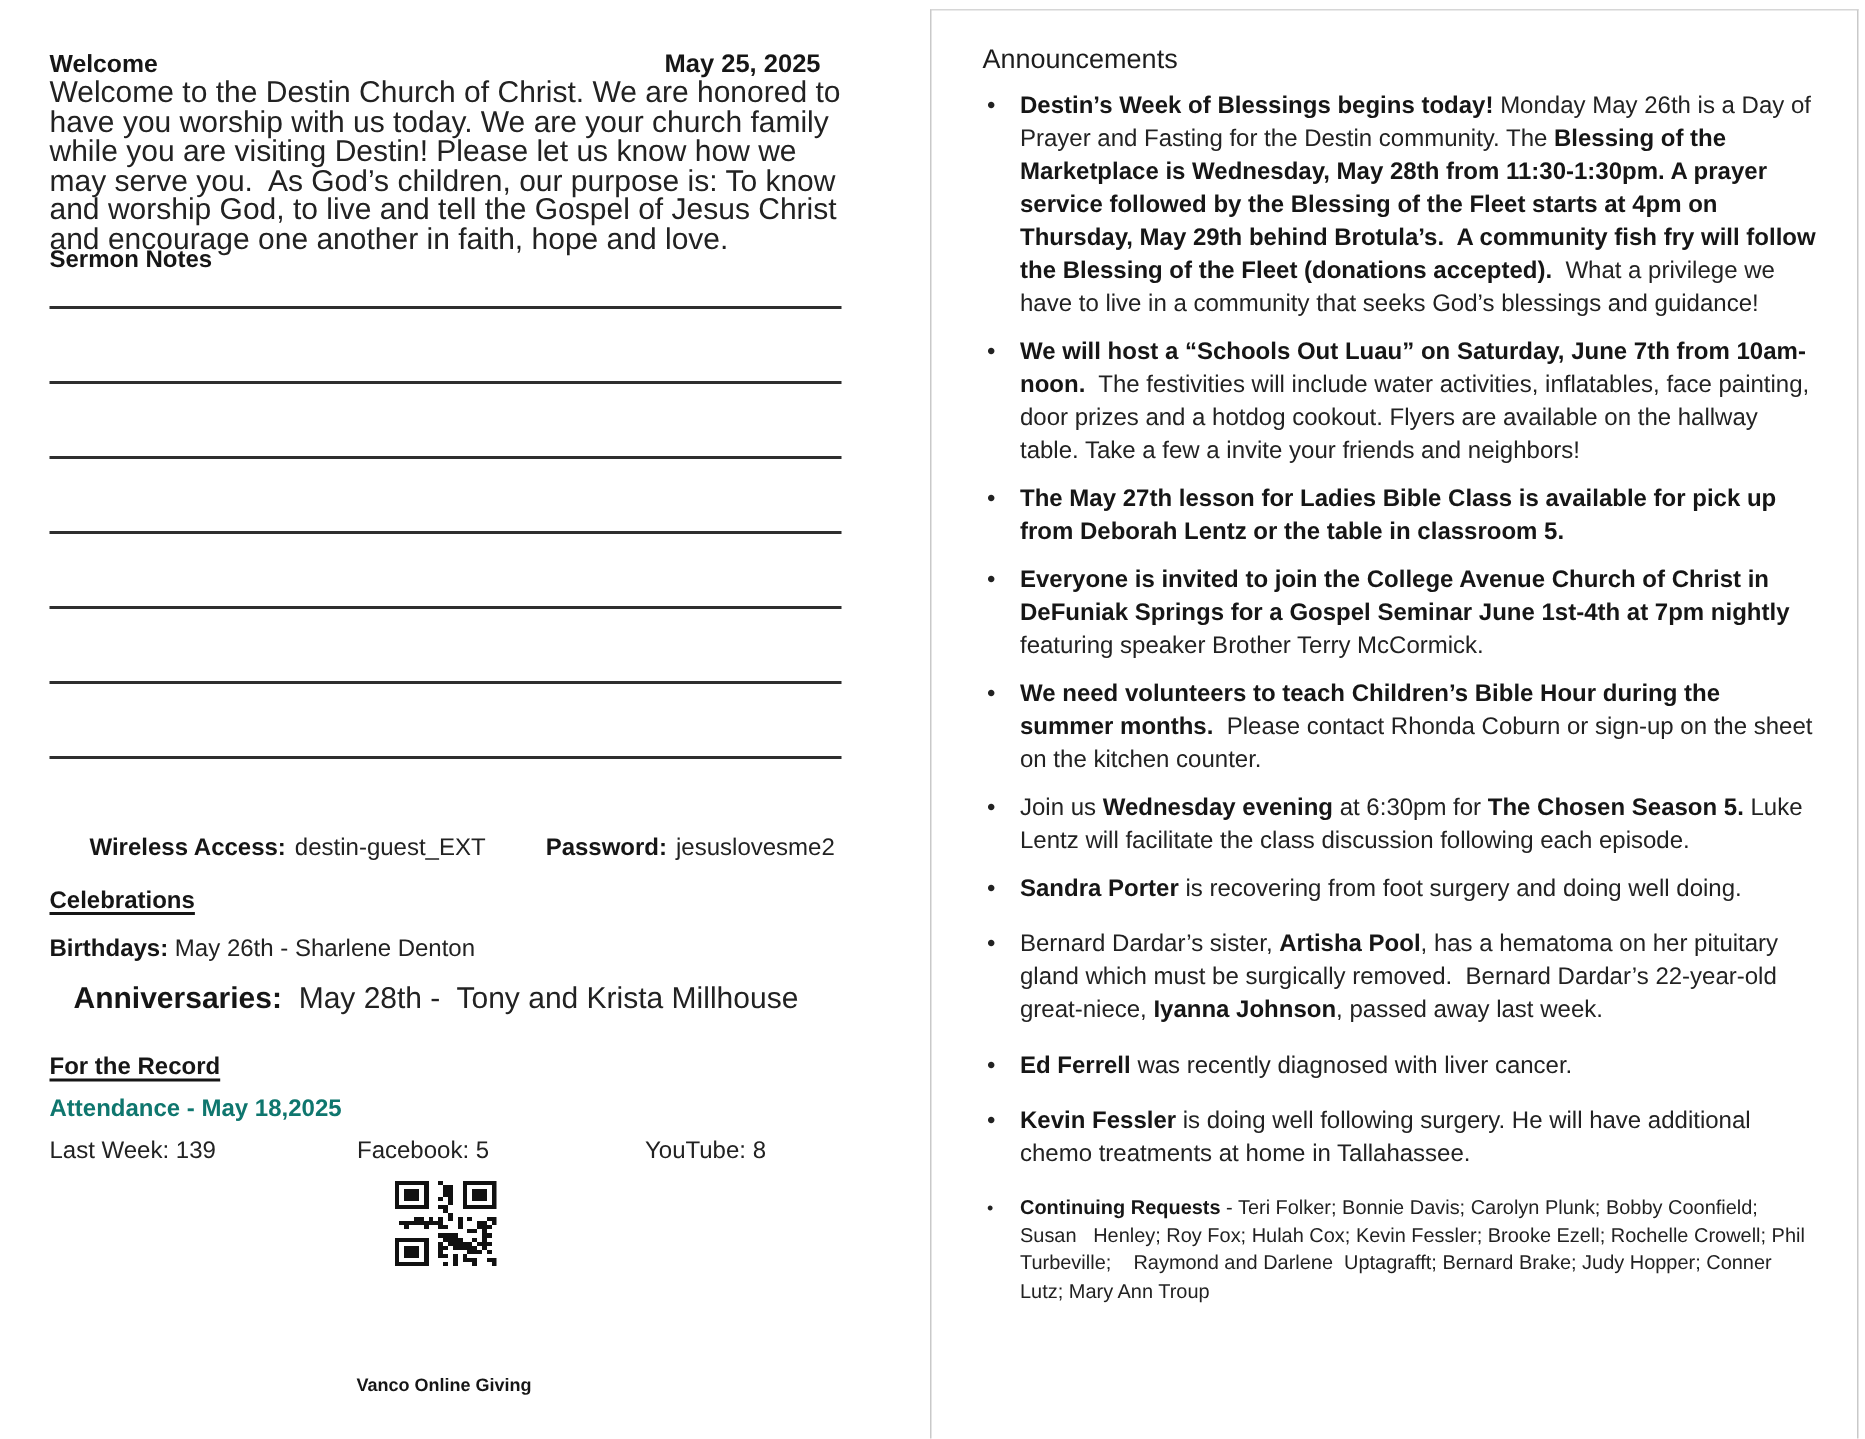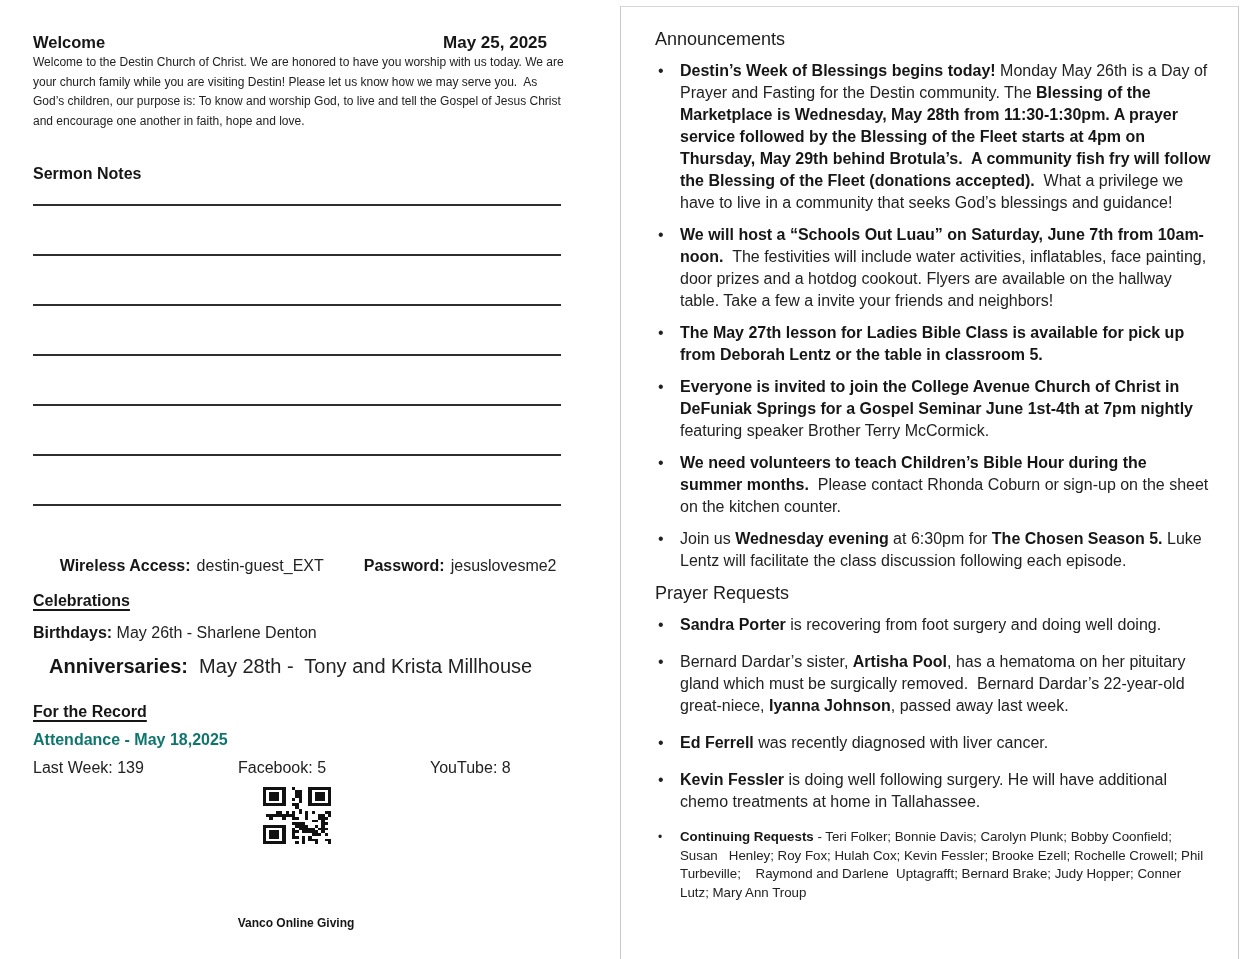--- a/index.html
+++ b/index.html
@@ -10,21 +10,21 @@
     -webkit-font-smoothing:antialiased;
   }
   .sheet{position:relative;width:1243px;height:959px;background:#ffffff;}
   .b{font-weight:bold;color:#161616;}
 
   
   .left-page{position:absolute;left:33px;top:0;width:537px;height:959px;}
   .lp-header{position:absolute;top:33px;left:0;width:514px;display:flex;justify-content:space-between;align-items:baseline;gap:24px;}
   .lp-title{font-weight:bold;font-size:16.5px;color:#161616;}
   .lp-date{font-weight:bold;font-size:17px;color:#161616;}
-  .lp-paragraph{position:absolute;top:53px;left:0;width:537px;margin:0;font-size:12px;line-height:19.5px;white-space:pre-wrap;}
+  .lp-paragraph{position:absolute;top:53px;left:0;width:537px;margin:0;font-size:20px;line-height:19.5px;white-space:pre-wrap;}
   .lp-sermon-heading{position:absolute;top:165px;left:0;font-weight:bold;font-size:16px;color:#161616;}
   .lp-lines{position:absolute;top:156px;left:0;width:528px;}
   .note-line{height:48px;border-bottom:2px solid #2e2e2e;}
   .lp-wireless{position:absolute;top:539px;left:0;font-size:16px;white-space:pre;}
   .lp-wireless .lbl{margin-right:6px;}
   .lp-wireless .gap{display:inline-block;width:40px;}
   .underline{text-decoration:underline;text-underline-offset:3px;text-decoration-thickness:1.5px;}
   .lp-celebrations-h{position:absolute;top:592px;left:0;font-weight:bold;font-size:16px;color:#161616;}
   .lp-birthdays{position:absolute;top:624px;left:0;font-size:16px;white-space:pre;}
   .lp-anniversaries{position:absolute;top:655px;left:16px;font-size:20px;white-space:pre;}
@@ -235,21 +235,20 @@
         <div class="bullet-item">
           <span class="bullet">•</span>
           <span class="bullet-text"><span class="b">We need volunteers to teach Children’s Bible Hour during the summer months.</span><span>  Please contact Rhonda Coburn or sign-up on the sheet on the kitchen counter.</span></span>
         </div>
         <div class="bullet-item">
           <span class="bullet">•</span>
           <span class="bullet-text"><span>Join us </span><span class="b">Wednesday evening</span><span> at 6:30pm for </span><span class="b">The Chosen Season 5.</span><span> Luke Lentz will facilitate the class discussion following each episode.</span></span>
         </div>
       </div>
 
-    <div class="rp-heading prayer">Prayer Requests</div>
 
     <div class="prayers">
 
     <div class="bullet-item">
           <span class="bullet">•</span>
           <span class="bullet-text"><span class="b">Sandra Porter</span><span> is recovering from foot surgery and doing well doing.</span></span>
         </div>
         <div class="bullet-item">
           <span class="bullet">•</span>
           <span class="bullet-text"><span>Bernard Dardar’s sister, </span><span class="b">Artisha Pool</span><span>, has a hematoma on her pituitary gland which must be surgically removed.  Bernard Dardar’s 22-year-old great-niece, </span><span class="b">Iyanna Johnson</span><span>, passed away last week.</span></span>

